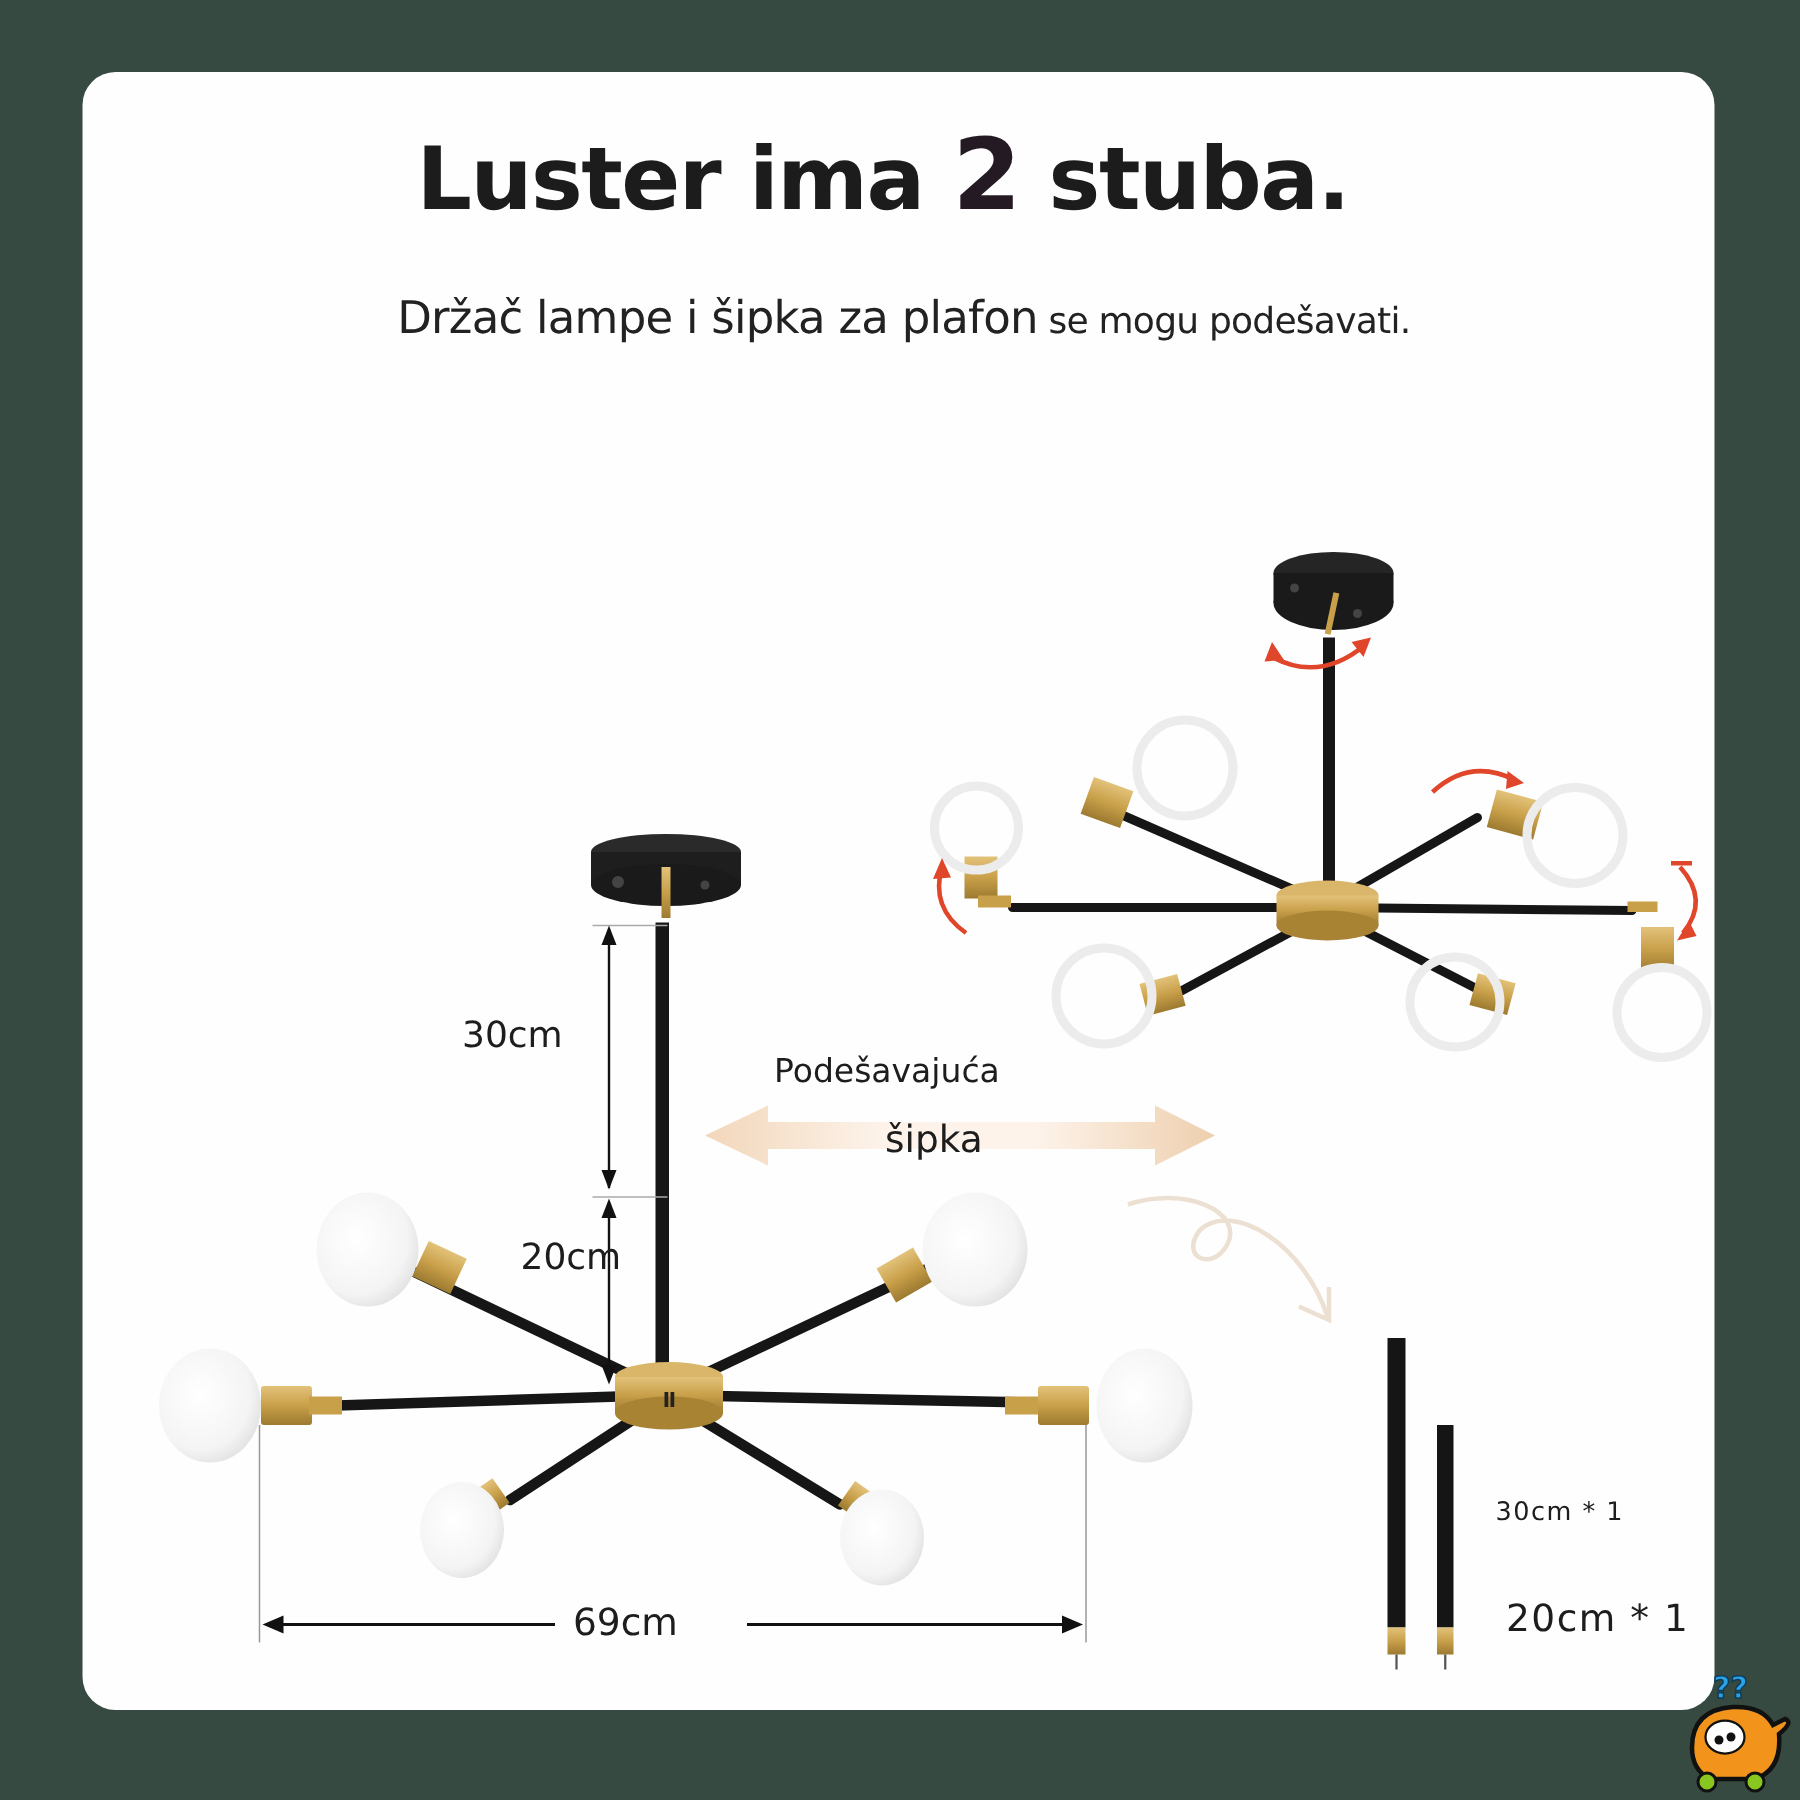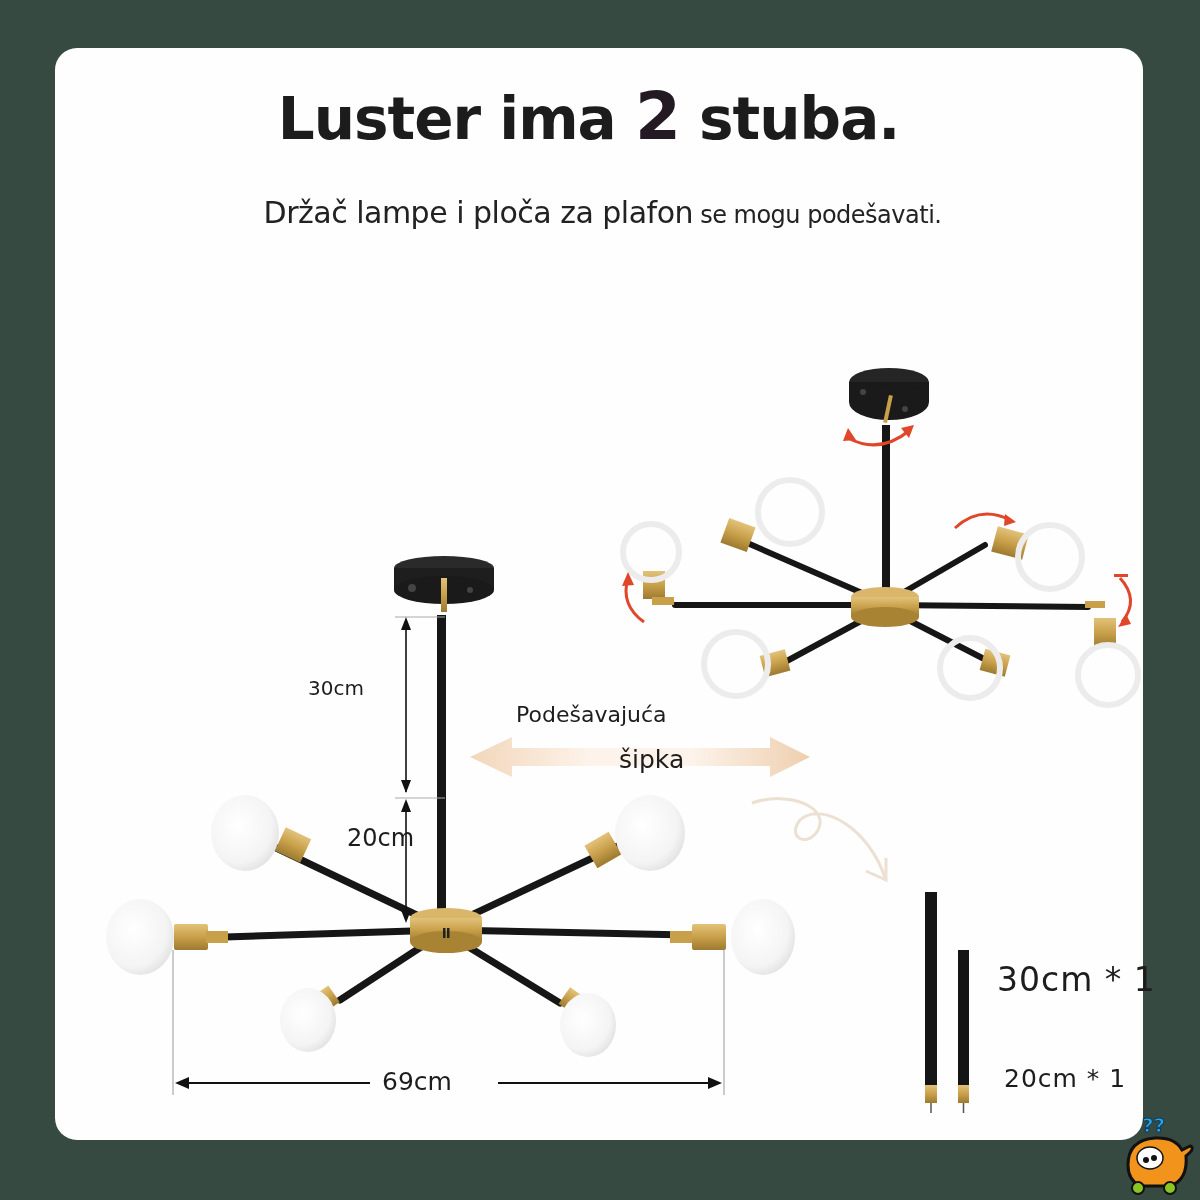--- a/index.html
+++ b/index.html
@@ -13,21 +13,21 @@
   svg { position:absolute; left:0; top:0; }
   .mascot { position:absolute; left:1120px; top:1110px; width:80px; height:90px; }
 </style>
 </head>
 <body>
 
 <div class="card"></div>
 
 <div class="title"><span>Luster ima </span><span class="num">2</span><span> stuba.</span></div>
 
-<div class="subtitle"><span>Držač lampe i ploča za plafon</span><span class="small"> se mogu podešavati.</span></div>
+<div class="subtitle"><span>Držač lampe i šipka za plafon</span><span class="small"> se mogu podešavati.</span></div>
 
 <svg width="1200" height="1200" viewBox="0 0 1200 1200">
   <defs>
     <linearGradient id="gold" x1="0" y1="0" x2="0" y2="1">
       <stop offset="0" stop-color="#e2c27a"></stop>
       <stop offset="0.5" stop-color="#c9a04a"></stop>
       <stop offset="1" stop-color="#9c7a30"></stop>
     </linearGradient>
     <radialGradient id="bulb" cx="0.4" cy="0.4" r="0.7">
       <stop offset="0" stop-color="#ffffff"></stop>
@@ -185,26 +185,26 @@
   <g>
     <rect x="925" y="892" width="12" height="193" fill="#151515"></rect>
     <rect x="925" y="1085" width="12" height="18" fill="url(#gold)"></rect>
     <line x1="931" y1="1103" x2="931" y2="1113" stroke="#555" stroke-width="1.5"></line>
     <rect x="958" y="950" width="11" height="135" fill="#151515"></rect>
     <rect x="958" y="1085" width="11" height="18" fill="url(#gold)"></rect>
     <line x1="963.5" y1="1103" x2="963.5" y2="1113" stroke="#555" stroke-width="1.5"></line>
   </g>
 </svg>
 
-<div class="lbl" style="left:308px; top:676px; font-size:20px;">30cm</div>
+<div class="lbl" style="left:308px; top:676px; font-size:24px;">30cm</div>
 <div class="lbl" style="left:311px; top:824px; font-size:24px;margin-left:36px;">20cm</div>
 <div class="lbl" style="left:382px; top:1067px; font-size:25px;">69cm</div>
 <div class="lbl" style="left:516px; top:702px; font-size:22px;">Podešavajuća</div>
-<div class="lbl" style="left:590px; top:745px; font-size:25px;margin-left:29px;">šipka</div>
-<div class="lbl" style="left:997px; top:960px; font-size:33px; letter-spacing:1px;">30cm * 1</div>
+<div class="lbl" style="left:590px; top:745px; font-size:25px;">šipka</div>
+<div class="lbl" style="left:997px; top:998px; font-size:17px; letter-spacing:1px;">30cm * 1</div>
 <div class="lbl" style="left:1004px; top:1064px; font-size:25px; letter-spacing:1px;text-align:center;">20cm * 1</div>
 
 <svg class="mascot" style="left:1120px; top:1110px;" width="80" height="90" viewBox="0 0 80 90">
   <text x="22" y="22" font-family="DejaVu Sans, sans-serif" font-size="20" font-weight="bold" fill="#2aa2e6" stroke="#0c3c5c" stroke-width="1">??</text>
   <path d="M8 55 Q 8 30 35 28 Q 55 27 62 40 L 70 36 Q 76 38 66 46 Q 68 70 50 76 L 20 76 Q 8 70 8 55 Z" fill="#f2941c" stroke="#111" stroke-width="3"></path>
   <ellipse cx="30" cy="48" rx="13" ry="11" fill="#fff" stroke="#111" stroke-width="1.5"></ellipse>
   <circle cx="26" cy="50" r="3" fill="#111"></circle>
   <circle cx="34" cy="48" r="3" fill="#111"></circle>
   <circle cx="18" cy="78" r="6" fill="#8ac620" stroke="#111" stroke-width="2"></circle>
   <circle cx="50" cy="78" r="6" fill="#8ac620" stroke="#111" stroke-width="2"></circle>

